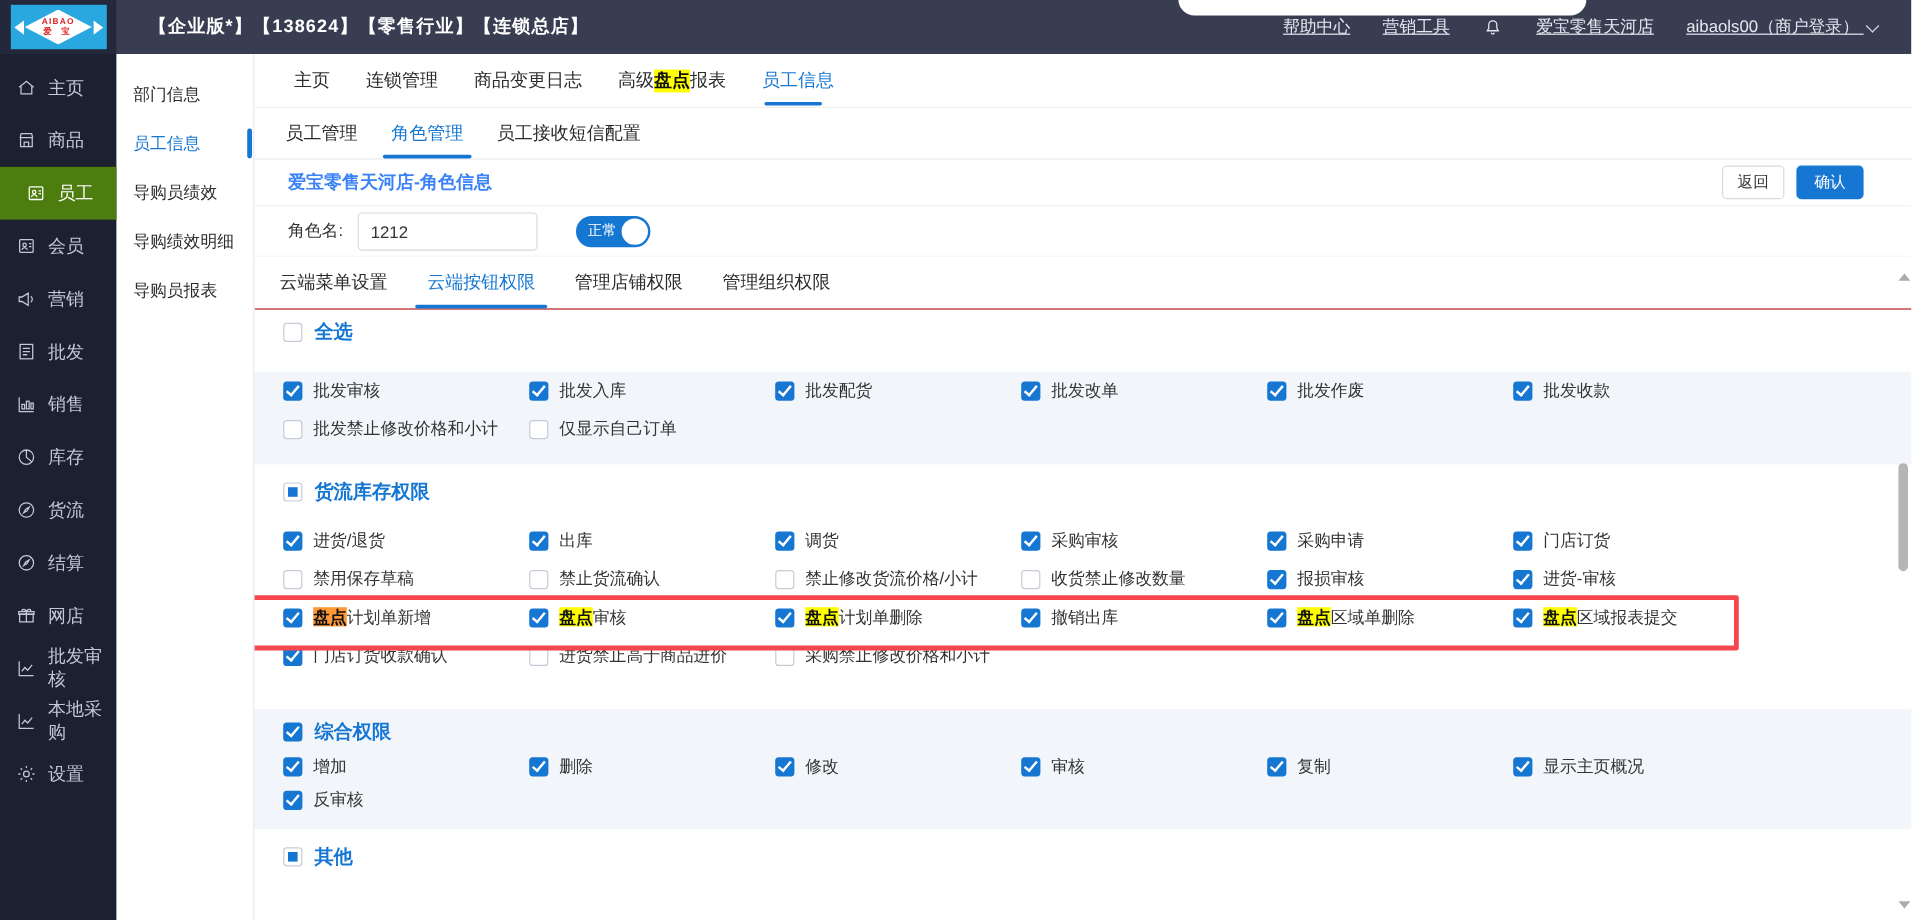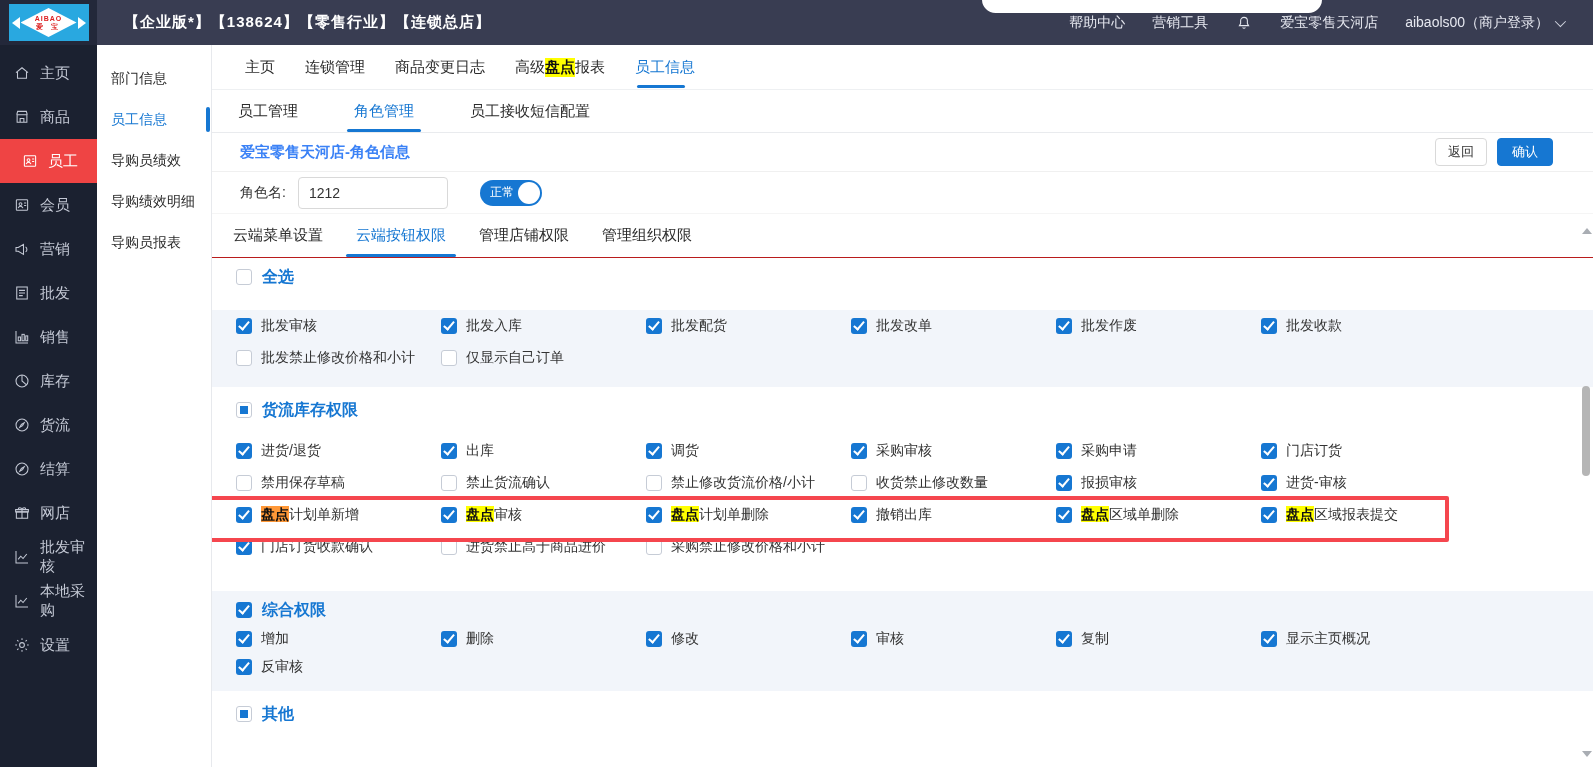--- a/index.html
+++ b/index.html
@@ -13,46 +13,46 @@
   .logo-box { position:relative; width:80px; height:37px; background:#29a8e0; display:flex; align-items:center; justify-content:center; overflow:hidden; }
   .logo-diamond { width:56px; height:29px; background:#fff; clip-path:polygon(50% 0,100% 50%,50% 100%,0 50%); display:flex; flex-direction:column; align-items:center; justify-content:center; line-height:1.05; }
   .logo-diamond .l1 { color:#d22; font-size:7px; font-weight:bold; letter-spacing:1px; }
   .logo-diamond .l2 { color:#d22; font-size:7px; font-weight:bold; letter-spacing:3px; }
   .logo-tri { position:absolute; top:50%; transform:translateY(-50%); width:0; height:0; border-top:6px solid transparent; border-bottom:6px solid transparent; }
   .logo-tri.left { left:3px; border-right:8px solid #fff; }
   .logo-tri.right { right:3px; border-left:8px solid #fff; }
   .top-title { color:#fff; font-size:15px; font-weight:bold; margin-left:27px; letter-spacing:1px; }
   .search-sliver { position:absolute; top:-14px; left:982px; width:340px; height:27px; background:#fff; border-radius:14px; }
   .top-right { margin-left:auto; display:flex; align-items:center; gap:27px; padding-right:30px; color:#e6e8f0; font-size:14px; }
-  .top-right .titem { cursor:pointer; white-space:nowrap; }
+  .top-right .titem { cursor:pointer; white-space:nowrap;text-decoration:underline; }
   .bell { width:18px; height:18px; color:#e6e8f0; }
   .caret { display:inline-block; width:8px; height:8px; border-right:1.5px solid #cfd3de; border-bottom:1.5px solid #cfd3de; transform:rotate(45deg) translateY(-2px); margin-left:2px; }
 
   
   .sidebar { position:absolute; top:45px; left:0; bottom:0; width:97px; background:#1b2130; padding-top:6px; z-index:20; }
   .side-item { height:44px; display:flex; align-items:center; padding-left:13px; gap:9px; color:#c3c8d4; font-size:15px; cursor:pointer; }
   .side-item .sicon { width:18px; height:18px; flex:0 0 18px; display:flex; }
   .side-item svg { width:18px; height:18px; }
-  .side-item.active { background:#ef4444; color:#fff;padding-left:21px; }
+  .side-item.active { background:#4d7c0f; color:#fff;padding-left:21px; }
 
   
   .subnav { position:absolute; top:45px; left:97px; bottom:0; width:115px; background:#fff; border-right:1px solid #e7e9ed; padding-top:13px; z-index:10; }
   .sub-item { position:relative; height:41px; display:flex; align-items:center; padding-left:14px; font-size:14px; font-weight:normal; color:#2b2b2b; cursor:pointer; }
   .sub-item.active { color:#1677d2; }
   .sub-item.active::after { content:""; position:absolute; right:1px; top:8px; bottom:8px; width:4px; background:#1677d2; border-radius:2px; }
 
   
   .content { position:absolute; top:45px; left:212px; right:0; bottom:0; background:#fff; }
 
   .tabs-top { height:45px; display:flex; align-items:center; gap:30px; padding-left:33px; border-bottom:1px solid #eef0f2; }
   .tabs-top .tab { position:relative; height:100%; display:flex; align-items:center; font-size:15px; color:#2b2b2b; cursor:pointer; }
   .tabs-top .tab.active { color:#1677d2; }
   .tabs-top .tab.active::after { content:""; position:absolute; left:2px; right:10px; bottom:1px; height:3px; background:#1677d2; border-radius:2px; }
 
-  .tabs-sub { height:43px; display:flex; align-items:center; gap:56px; padding-left:26px; border-bottom:1px solid #e9ebee; }
+  .tabs-sub { height:43px; display:flex; align-items:center; gap:28px; padding-left:26px; border-bottom:1px solid #e9ebee; }
   .tabs-sub .tab { position:relative; height:100%; display:flex; align-items:center; font-size:15px; color:#2b2b2b; cursor:pointer; }
   .tabs-sub .tab.active { color:#1677d2; }
   .tabs-sub .tab.active::after { content:""; position:absolute; left:-7px; right:-7px; bottom:0; height:3px; background:#1677d2; border-radius:2px; }
 
   .title-row { height:39px; display:flex; align-items:center; padding:0 40px 0 28px; border-bottom:1px solid #f0f0f0; }
   .panel-title { font-size:15px; font-weight:bold; color:#3b82f6; }
   .title-btns { margin-left:auto; display:flex; gap:10px; }
   .btn { height:28px; border-radius:4px; font-size:13px; display:flex; align-items:center; justify-content:center; cursor:pointer; }
   .btn-back { width:52px; background:#fff; border:1px solid #d9d9d9; color:#333; }
   .btn-confirm { width:56px; background:#1677d2; border:1px solid #1677d2; color:#fff; }

